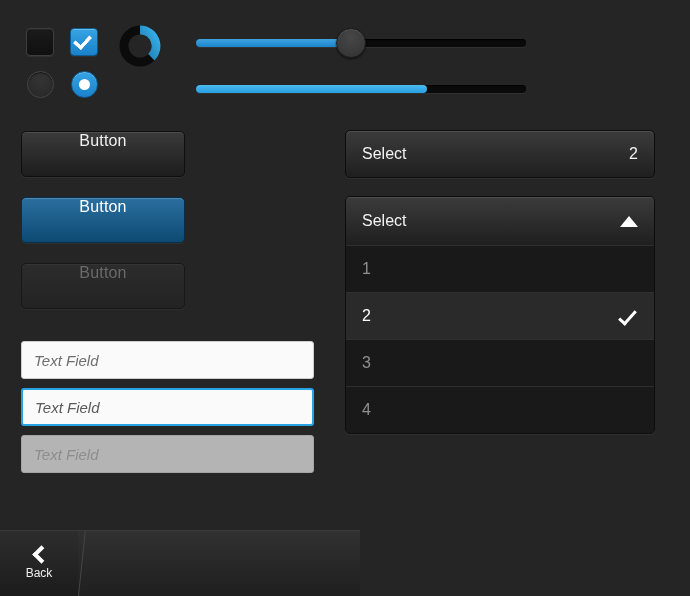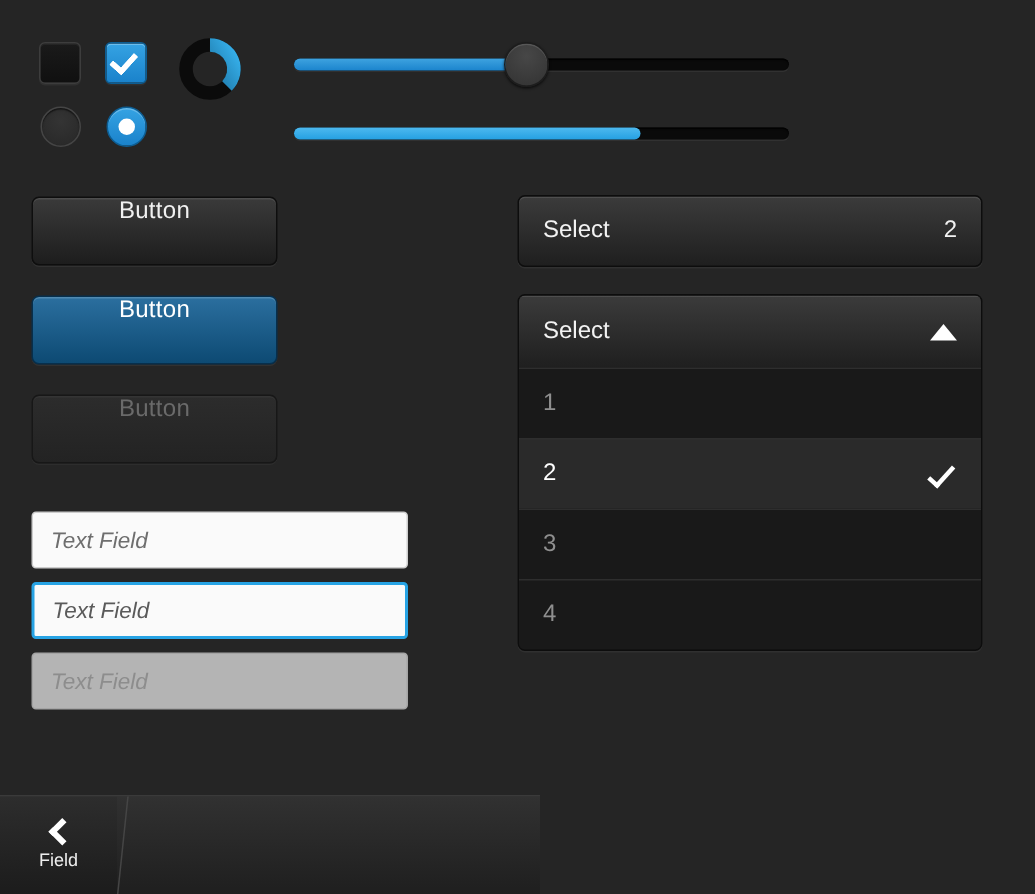--- a/index.html
+++ b/index.html
@@ -154,21 +154,21 @@
     background: linear-gradient(#2c2c2c, #232323);
     border: 1px solid #171717;
     box-shadow: inset 0 1px 0 rgba(255,255,255,.04), 0 1px 0 rgba(255,255,255,.04);
     color: #6a6a6a;
   }
 
   
   .field {
     position: absolute;
     left: 21px;
-    width: 251px; height: 38px;
+    width: 293px; height: 38px;
     border-radius: 3px;
     display: flex;
     align-items: center;
     padding-left: 12px;
     font-size: 15px;
     font-style: italic;
   }
   .field.plain {
     top: 341px;
     background: #fafafa;
@@ -376,15 +376,15 @@
     <span>3</span>
   </div>
   <div class="option">
     <span>4</span>
   </div>
 </div>
 
 <div class="bottom-bar">
   <div class="back-btn">
     <span class="chev"></span>
-    <span class="back-label">Field</span>
+    <span class="back-label">Back</span>
   </div>
 </div>
 
 </body></html>

